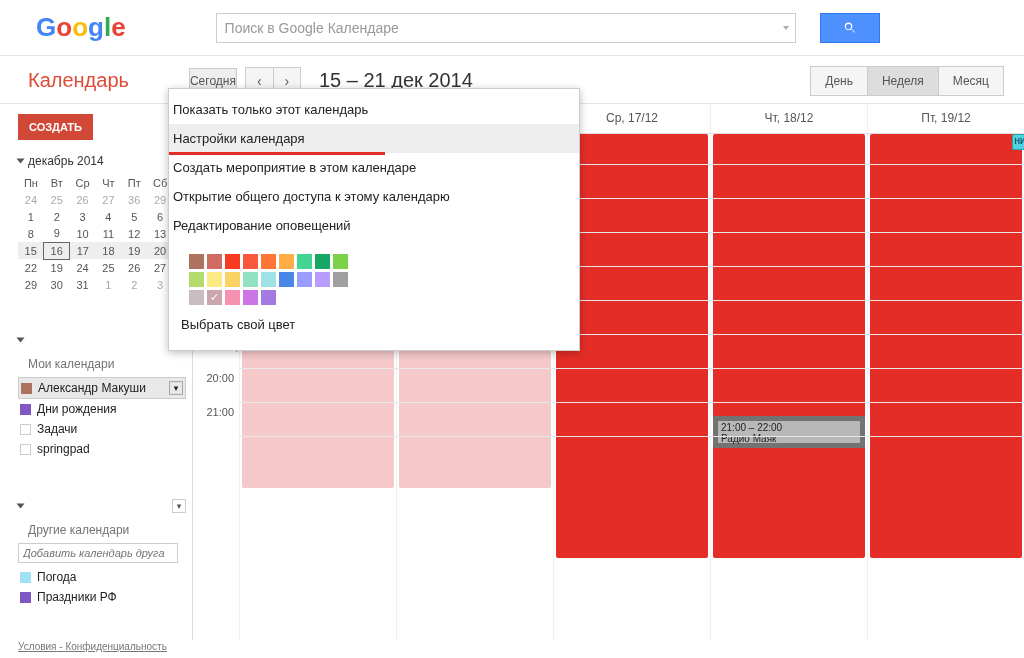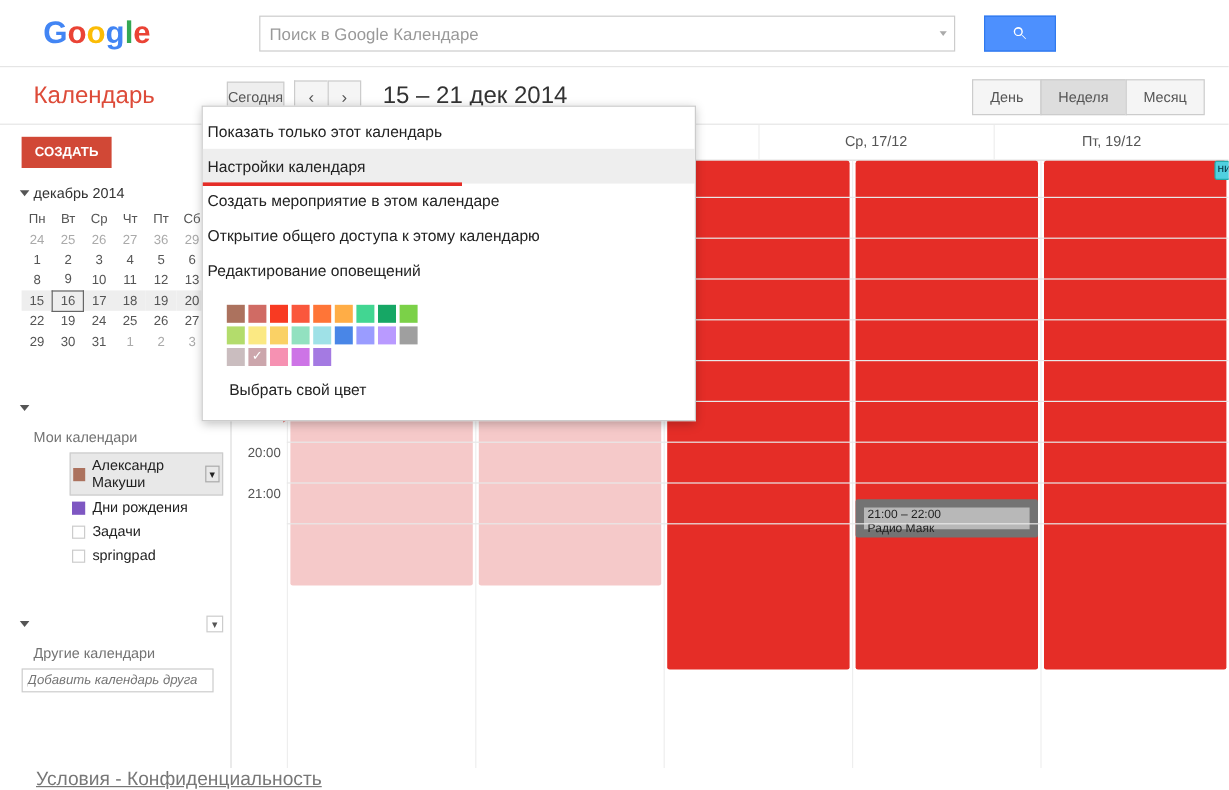--- a/index.html
+++ b/index.html
@@ -41,56 +41,56 @@
   .mini-cal th { color:#555; font-weight:normal; }
   .mini-cal .dim { color:#aaa; }
   .mini-cal .cur-week td { background:#eee; }
   .mini-cal .today { border:1px solid #666; }
 
   .sec-head { display:flex; align-items:center; margin-top:16px; margin-bottom:6px; }
   .sec-head .tri { width:0;height:0;border-top:4px solid transparent;border-bottom:4px solid transparent;border-left:5px solid #555; margin-right:5px; transform:rotate(90deg);}
   .sec-head .label { color:#737373; font-size:12px;margin-top:48px; }
   .sec-head .ddi { margin-left:auto; border:1px solid #ccc; width:14px; height:14px; display:flex; align-items:center; justify-content:center; font-size:9px; color:#555;}
 
-  .cal-item { display:flex; align-items:center; padding:3px 2px; font-size:12px; color:#222;margin-left:40px; }
+  .cal-item { display:flex; align-items:center; padding:3px 2px; font-size:12px; color:#222; }
   .cal-item .sw { width:11px; height:11px; margin-right:6px; }
   .cal-item.sel { background:#e8e8e8; border:1px solid #ccc; }
   .cal-item.sel .ddi { margin-left:auto; border:1px solid #aaa; width:14px; height:14px; display:flex; align-items:center; justify-content:center; font-size:9px;}
   .add-input { width:160px; border:1px solid #ccc; padding:3px 4px; color:#999; font-size:11px; margin-bottom:4px; font-style:italic;}
 
   .grid { flex:1; position:relative; overflow:hidden; border-left:1px solid #ddd; }
   .day-headers { display:flex; height:30px; border-bottom:1px solid #ddd; padding-left:46px; }
   .day-headers .dh { flex:1; text-align:center; font-size:12px; color:#555; padding-top:7px; border-left:1px solid #eee;}
   .time-grid { position:relative; height: 100%; }
   .time-col { position:absolute; left:0; top:0; width:46px; }
   .time-col .tlabel { height:34px; font-size:11px; color:#555; text-align:right; padding-right:5px; padding-top:0px;}
   .day-cols { margin-left:46px; display:flex; height:100%; position:relative;}
   .day-col { flex:1; border-left:1px solid #eee; position:relative; }
   .hour-line { position:absolute; left:46px; right:0; border-top:1px solid #e8e8e8; }
 
   .ev { position:absolute; border-radius:2px; }
   .ev.pink { background:#f5c9c9; }
   .ev.red { background:#e52d27; }
   .ev.cyan { left:92%; right:-1px; top:0; height:16px; background:#50d0e0; border:1px solid #2aa; font-size:10px; color:#034; padding:0 2px; overflow:hidden;}
-  .ev.gray { background:#b8b8b8; border:7px solid #737373; font-size:10px; color:#222; padding:1px 3px;}
+  .ev.gray { background:#b8b8b8; border:5px solid #737373; font-size:10px; color:#222; padding:1px 3px;}
   .now-line { position:absolute; left:0; right:0; border-top:2px solid #e52d27;  }
   .now-line::before{content:''; position:absolute; left:-4px; top:-4px; width:0;height:0; border-top:3px solid transparent; border-bottom:3px solid transparent; border-left:5px solid #e52d27;}
 
-  .footer { position:absolute; bottom:0; left:0; height:18px; font-size:16px; color:#777; padding:1px 30px; }
+  .footer { position:absolute; bottom:0; left:0; height:18px; font-size:10px; color:#777; padding:1px 18px; }
   .footer span { text-decoration:underline; cursor:pointer; }
 
   .ctx-menu { position:absolute; left:168px; top:88px; width:412px; background:#fff; box-shadow:0 2px 8px rgba(0,0,0,0.25); border:1px solid #ccc; z-index:50; padding:6px 0 14px 0; }
   .ctx-menu .item { padding:7px 4px; font-size:13px; color:#222; cursor:pointer; position:relative;}
   .ctx-menu .item.hl { background:#eee; }
   .ctx-menu .item .underline { position:absolute; left:0; bottom:-2px; width:216px; height:3px; background:#e52d27; }
   .ctx-menu .sep { height:8px; }
   .ctx-menu .colors { padding: 6px 20px 8px 20px; display:flex; flex-wrap:wrap; width: 200px; gap:3px;}
   .ctx-menu .colors .c { width:15px; height:15px; cursor:pointer; }
   .ctx-menu .colors .c.chk::after{content:'✓'; color:#fff; font-size:11px; display:block; text-align:center; line-height:15px;}
-  .ctx-menu .own { padding:4px 22px; font-size:13px; color:#222; cursor:pointer;}
+  .ctx-menu .own { padding:4px 12px; font-size:13px; color:#222; cursor:pointer;}
 </style>
 </head>
 <body>
 
 <div class="header">
   <div class="logo"><span class="g1">G</span><span class="o1">o</span><span class="o2">o</span><span class="g2">g</span><span class="l">l</span><span class="e">e</span></div>
   <div class="search-wrap">
     <div class="search-box">
       <span>Поиск в Google Календаре</span>
       <span class="search-dd"></span>
@@ -219,27 +219,38 @@
           <span>springpad</span>
         </div>
       </div>
 
     <div class="sec-head">
       <span class="tri"></span>
       <span class="label">Другие календари</span>
       <span class="ddi">▾</span>
     </div>
     <input class="add-input" placeholder="Добавить календарь друга" style="">
+    <div id="othercals">
+        <div class="cal-item">
+          <span class="sw" style="background: rgb(159, 225, 245);"></span>
+          <span>Погода</span>
+        </div>
+        <div class="cal-item">
+          <span class="sw" style="background: rgb(126, 87, 194);"></span>
+          <span>Праздники РФ</span>
+        </div>
+      </div>
   </div>
 
   <div class="grid">
     <div class="day-headers" id="dayheads">
         <div class="dh"></div>
         <div class="dh"></div>
         <div class="dh">Ср, 17/12</div>
+        <div class="dh">Чт, 18/12</div>
         <div class="dh">Пт, 19/12</div>
       </div>
     <div class="time-grid">
       <div class="time-col" id="timecol">
           <div class="tlabel"></div>
           <div class="tlabel"></div>
           <div class="tlabel"></div>
           <div class="tlabel">16:00</div>
           <div class="tlabel">17:00</div>
           <div class="tlabel">18:00</div>

